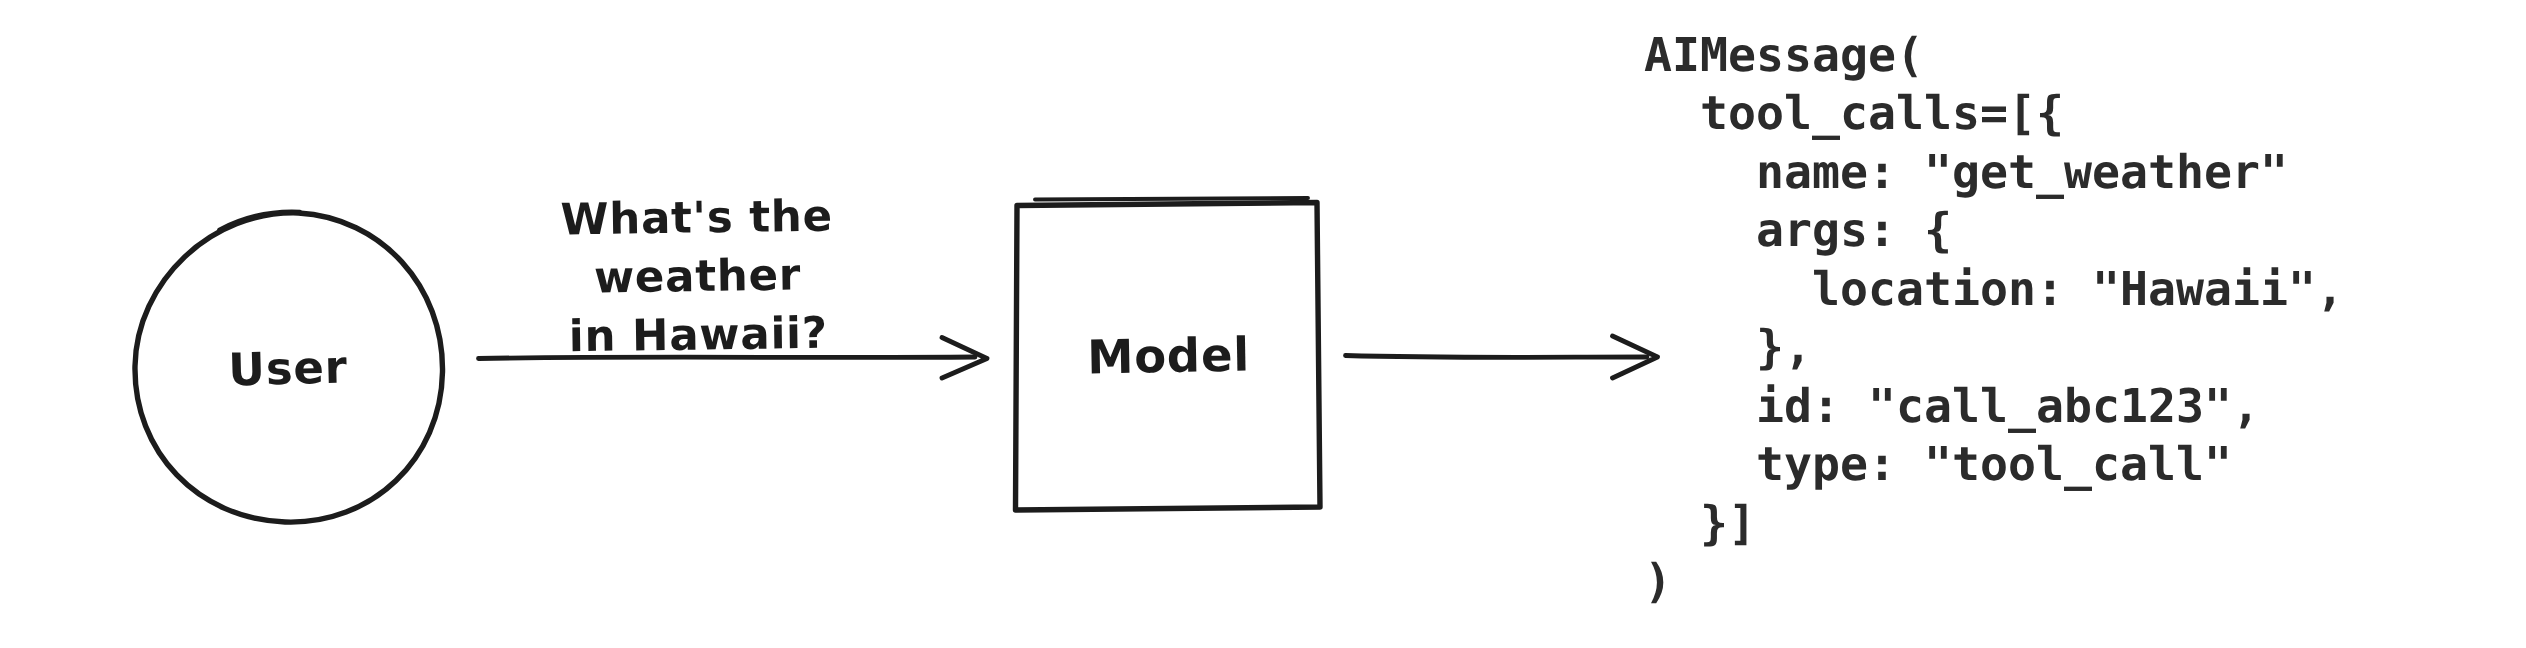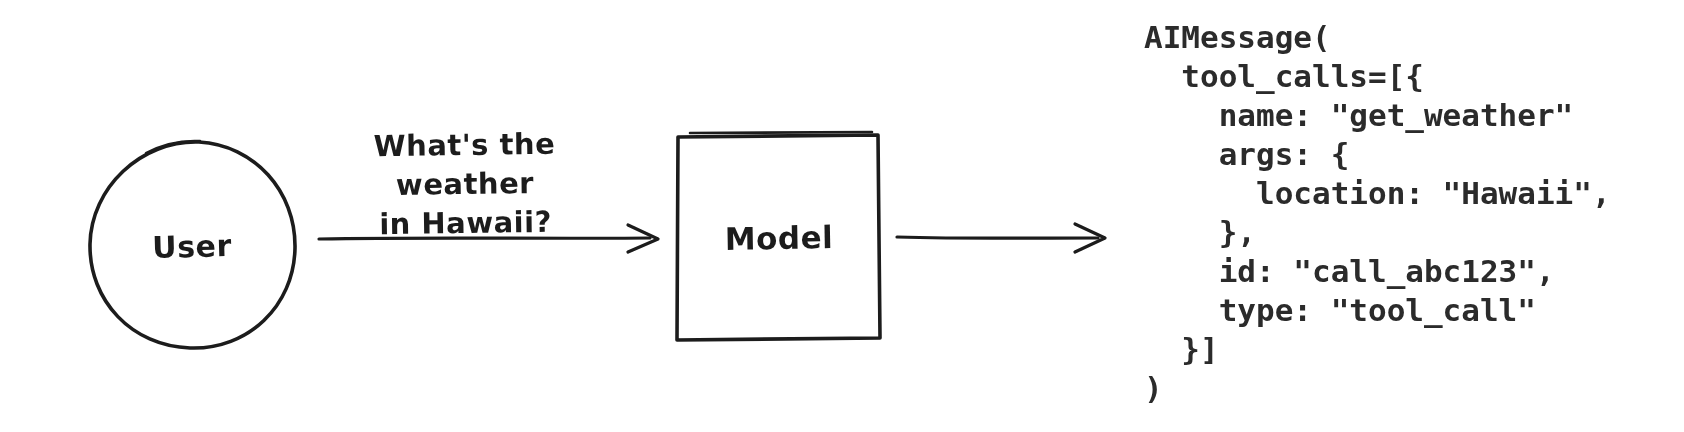--- a/index.html
+++ b/index.html
@@ -61,21 +61,21 @@
     color: #1c1c1c;
     font-family: "DejaVu Sans", sans-serif;
     font-weight: bold;
     font-size: 29px;
     line-height: 39px;
     letter-spacing: 0.5px;
     transform: rotate(-0.8deg);
   }
   .code {
     position: absolute;
-    left: 1144px;
+    left: 1096px;
     top: 18px;
     margin: 0;
     color: #2b2b2b;
     font-family: "DejaVu Sans Mono", monospace;
     font-weight: bold;
     font-size: 31px;
     line-height: 39px;
     white-space: pre;
   }
 </style>

